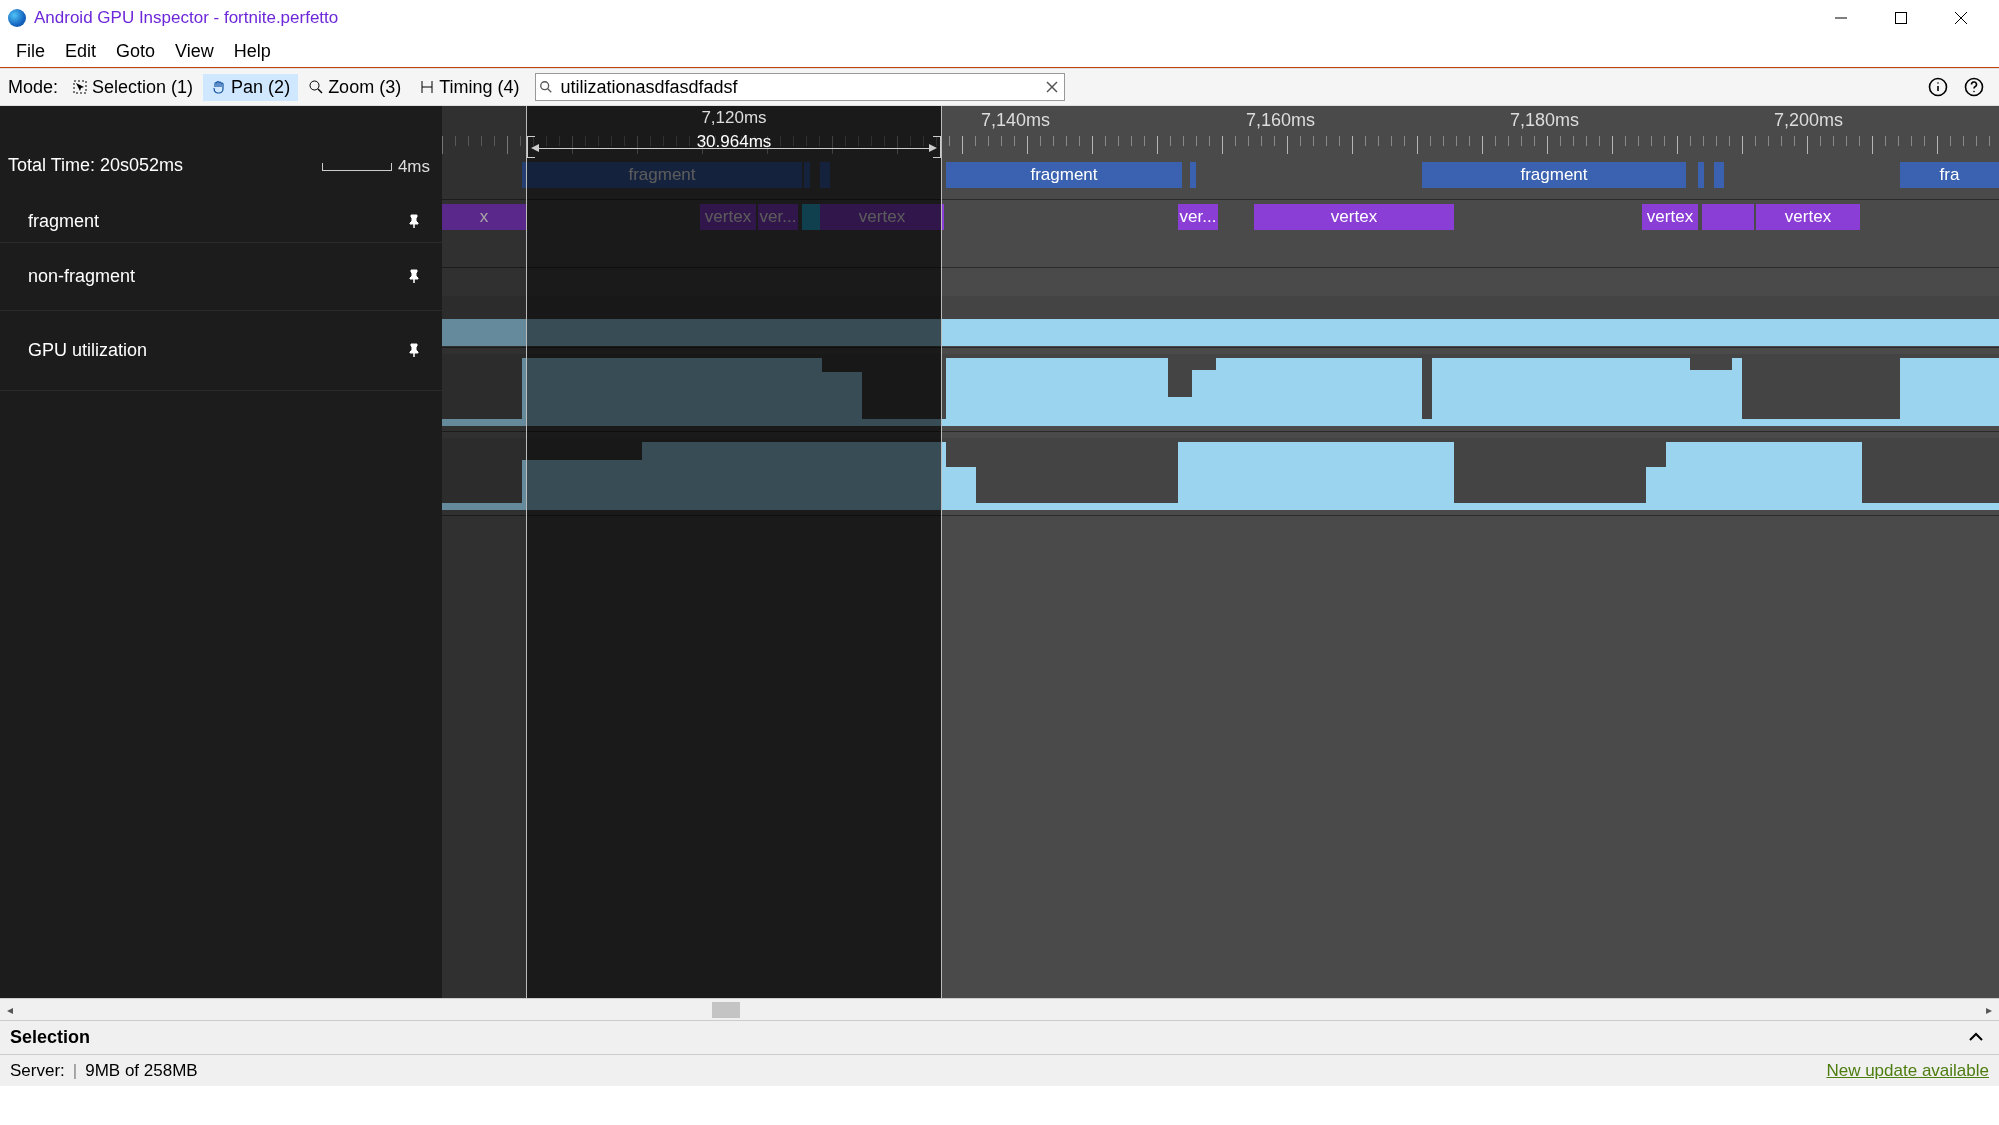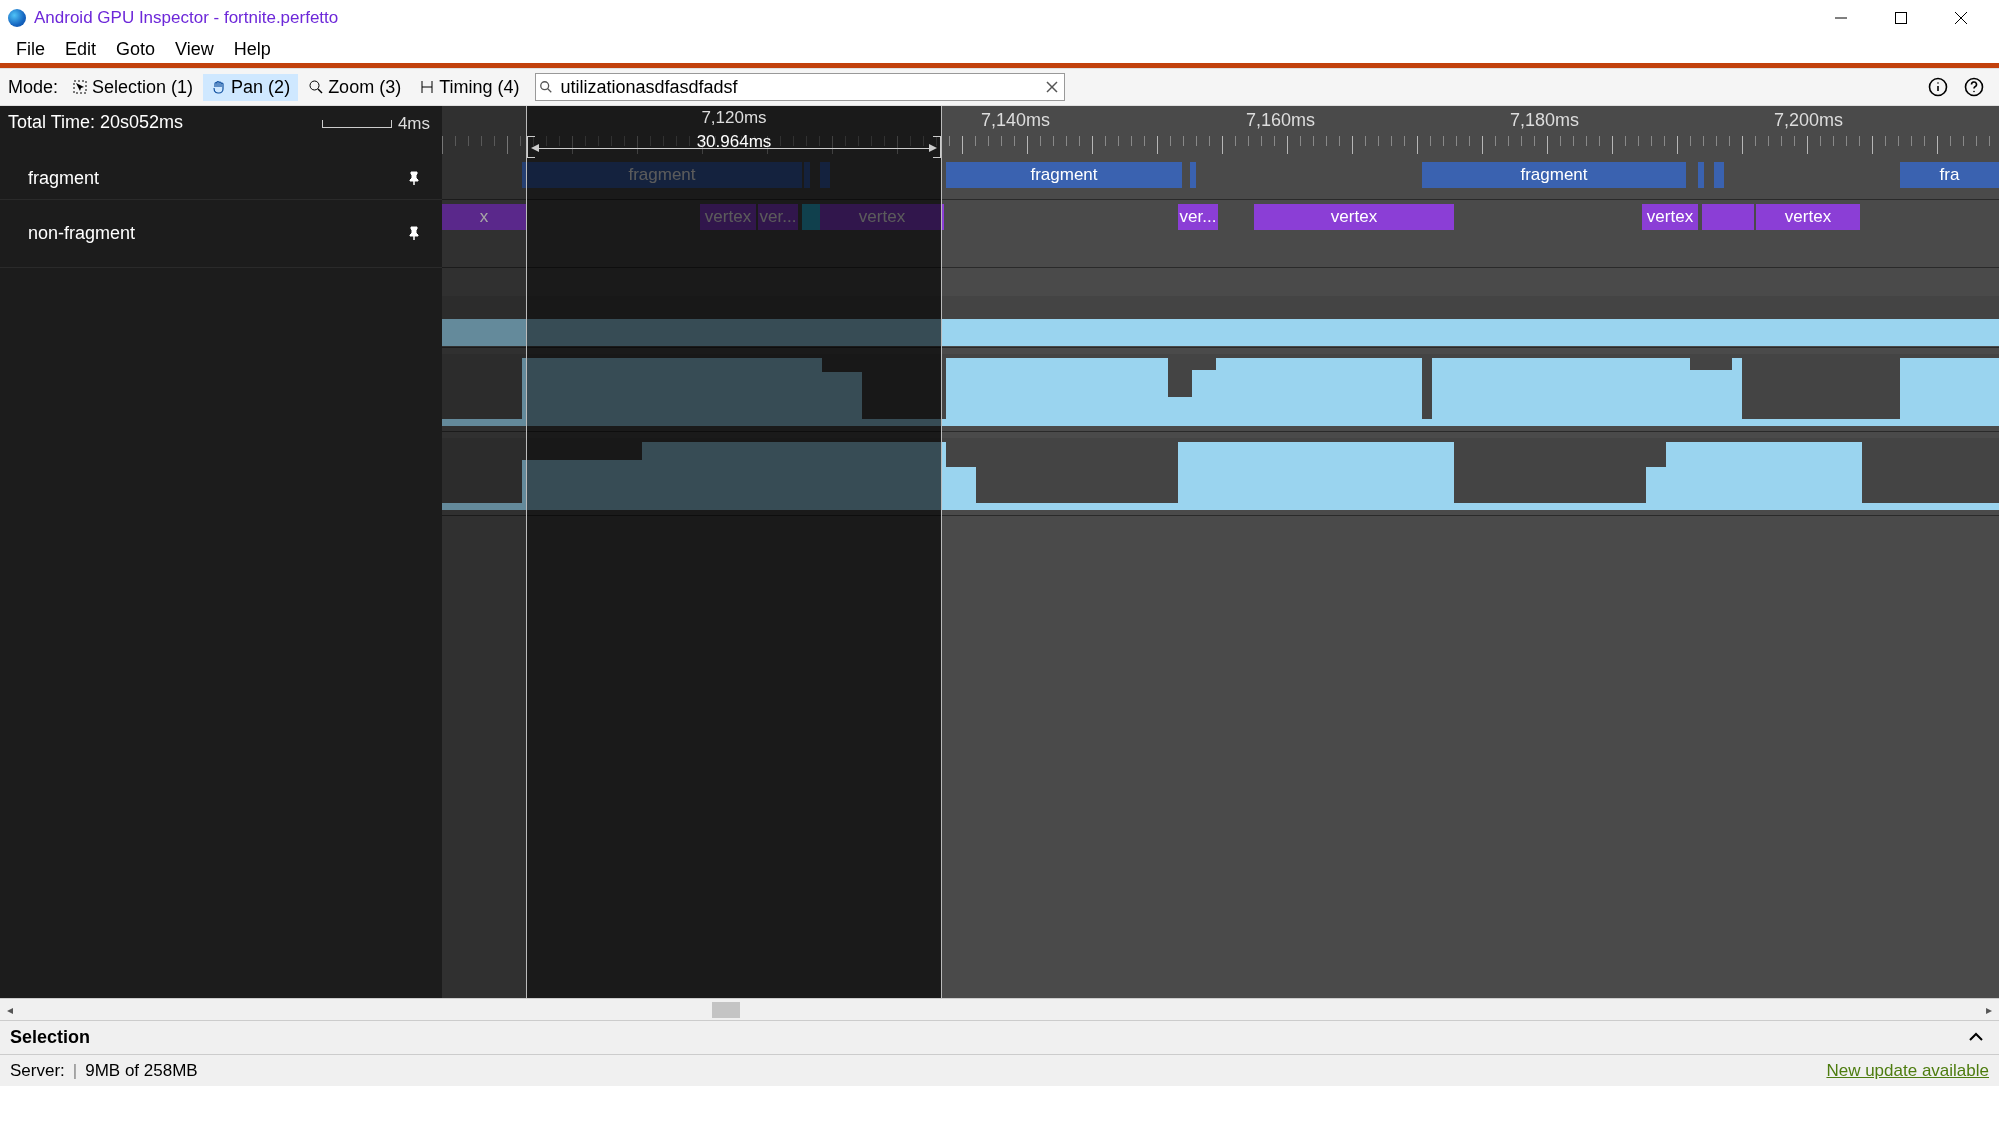--- a/index.html
+++ b/index.html
@@ -11,21 +11,21 @@
   width: 18px; height: 18px; border-radius: 50%;
   background: radial-gradient(circle at 35% 35%, #4fc3f7 0%, #1565c0 60%, #0d47a1 100%);
   margin-right: 8px; flex: 0 0 auto;
 }
 .title-bar .title { font-size: 17px; color: #6d28d9; white-space: nowrap; }
 .title-bar .spacer { flex: 1; }
 .win-btn { width: 60px; height: 36px; display: flex; align-items: center; justify-content: center; cursor: pointer; }
 .win-btn svg { width: 14px; height: 14px; stroke: #000; fill: none; stroke-width: 1; }
 
 
-.menu-bar { height: 32px; display: flex; align-items: center; padding: 0 6px; background: #fff; border-bottom: 5px solid #c2410c; }
+.menu-bar { height: 32px; display: flex; align-items: center; padding: 0 6px; background: #fff; border-bottom: 1px solid #c2410c; }
 .menu-item { font-size: 18px; padding: 4px 10px; cursor: pointer; }
 
 
 .toolbar { height: 38px; display: flex; align-items: center; padding: 0 8px; background: #f5f5f5; border-top: 1px solid #e0e0e0; border-bottom: 1px solid #e0e0e0; gap: 2px; }
 .toolbar .mode-label { font-size: 18px; color: #000; margin-right: 4px; }
 .tb-btn { display: flex; align-items: center; gap: 4px; font-size: 18px; padding: 3px 8px; cursor: pointer; }
 .tb-btn.active { background: #cfe8ff; }
 .tb-btn .ico { width: 16px; height: 16px; display: flex; align-items: center; justify-content: center; }
 .tb-btn .ico svg { width: 16px; height: 16px; }
 
@@ -39,21 +39,21 @@
 .toolbar .spacer { flex: 1; }
 .right-icon { width: 34px; height: 30px; display: flex; align-items: center; justify-content: center; cursor: pointer; border: 1px solid transparent; }
 .right-icon svg { width: 20px; height: 20px; stroke: #000; fill: none; stroke-width: 1.6; }
 
 
 .timeline { position: relative; height: 892px; background: #4a4a4a; overflow: hidden; }
 .timeline .left-col { position: absolute; left: 0; top: 0; width: 442px; height: 100%; background: #1c1c1c; }
 .timeline .tracks-col { position: absolute; left: 442px; top: 0; right: 0; height: 100%; background: #4a4a4a; }
 
 
-.ruler-row { position: relative; height: 52px; }
+.ruler-row { position: relative; height: 52px; margin-top: 43px; }
 .ruler-row .total-time { position: absolute; left: 8px; top: 6px; color: #fff; font-size: 18px; }
 .ruler-row .scale { position: absolute; right: 12px; top: 8px; display: flex; align-items: center; gap: 6px; color: #ddd; font-size: 17px; }
 .ruler-row .scale .bar { width: 70px; height: 8px; border-left: 1px solid #ccc; border-right: 1px solid #ccc; border-bottom: 1px solid #ccc; }
 
 .tracks-col .ruler { position: absolute; top: 0; left: 0; right: 0; height: 52px; }
 .tracks-col .ruler .tick-label { position: absolute; top: 4px; color: #ddd; font-size: 18px; transform: translateX(-4px); }
 .tracks-col .ruler .minor-ticks { position: absolute; top: 30px; left: 0; right: 0; height: 18px; pointer-events: none; }
 .tracks-col .ruler .minor-ticks .mt { position: absolute; top: 0; width: 1px; height: 10px; background: rgba(255,255,255,0.35); }
 .tracks-col .ruler .minor-ticks .mt.major { height: 18px; background: rgba(255,255,255,0.6); }
 
@@ -233,20 +233,27 @@
     <div id="track-headers">
         <div class="track-header track-row" style="height: 42px;">
           <span>fragment</span>
           <span class="pin"><svg viewBox="0 0 16 16">
               <path d="M5 2 h6 v2 l-1 1 v3 l2 2 v1 H4 v-1 l2-2 V5 L5 4 Z"></path>
               <line x1="8" y1="11" x2="8" y2="15" stroke="#fff" stroke-width="1.5"></line>
             </svg></span>
         </div>
         <div class="track-header track-row" style="height: 68px;">
           <span>non-fragment</span>
+          <span class="pin"><svg viewBox="0 0 16 16">
+              <path d="M5 2 h6 v2 l-1 1 v3 l2 2 v1 H4 v-1 l2-2 V5 L5 4 Z"></path>
+              <line x1="8" y1="11" x2="8" y2="15" stroke="#fff" stroke-width="1.5"></line>
+            </svg></span>
+        </div>
+        <div class="track-header track-row" style="height: 80px;">
+          <span>GPU utilization</span>
           <span class="pin"><svg viewBox="0 0 16 16">
               <path d="M5 2 h6 v2 l-1 1 v3 l2 2 v1 H4 v-1 l2-2 V5 L5 4 Z"></path>
               <line x1="8" y1="11" x2="8" y2="15" stroke="#fff" stroke-width="1.5"></line>
             </svg></span>
         </div>
       </div>
   </div>
 
   <div class="tracks-col" id="tracks-col">
     <div class="ruler">

